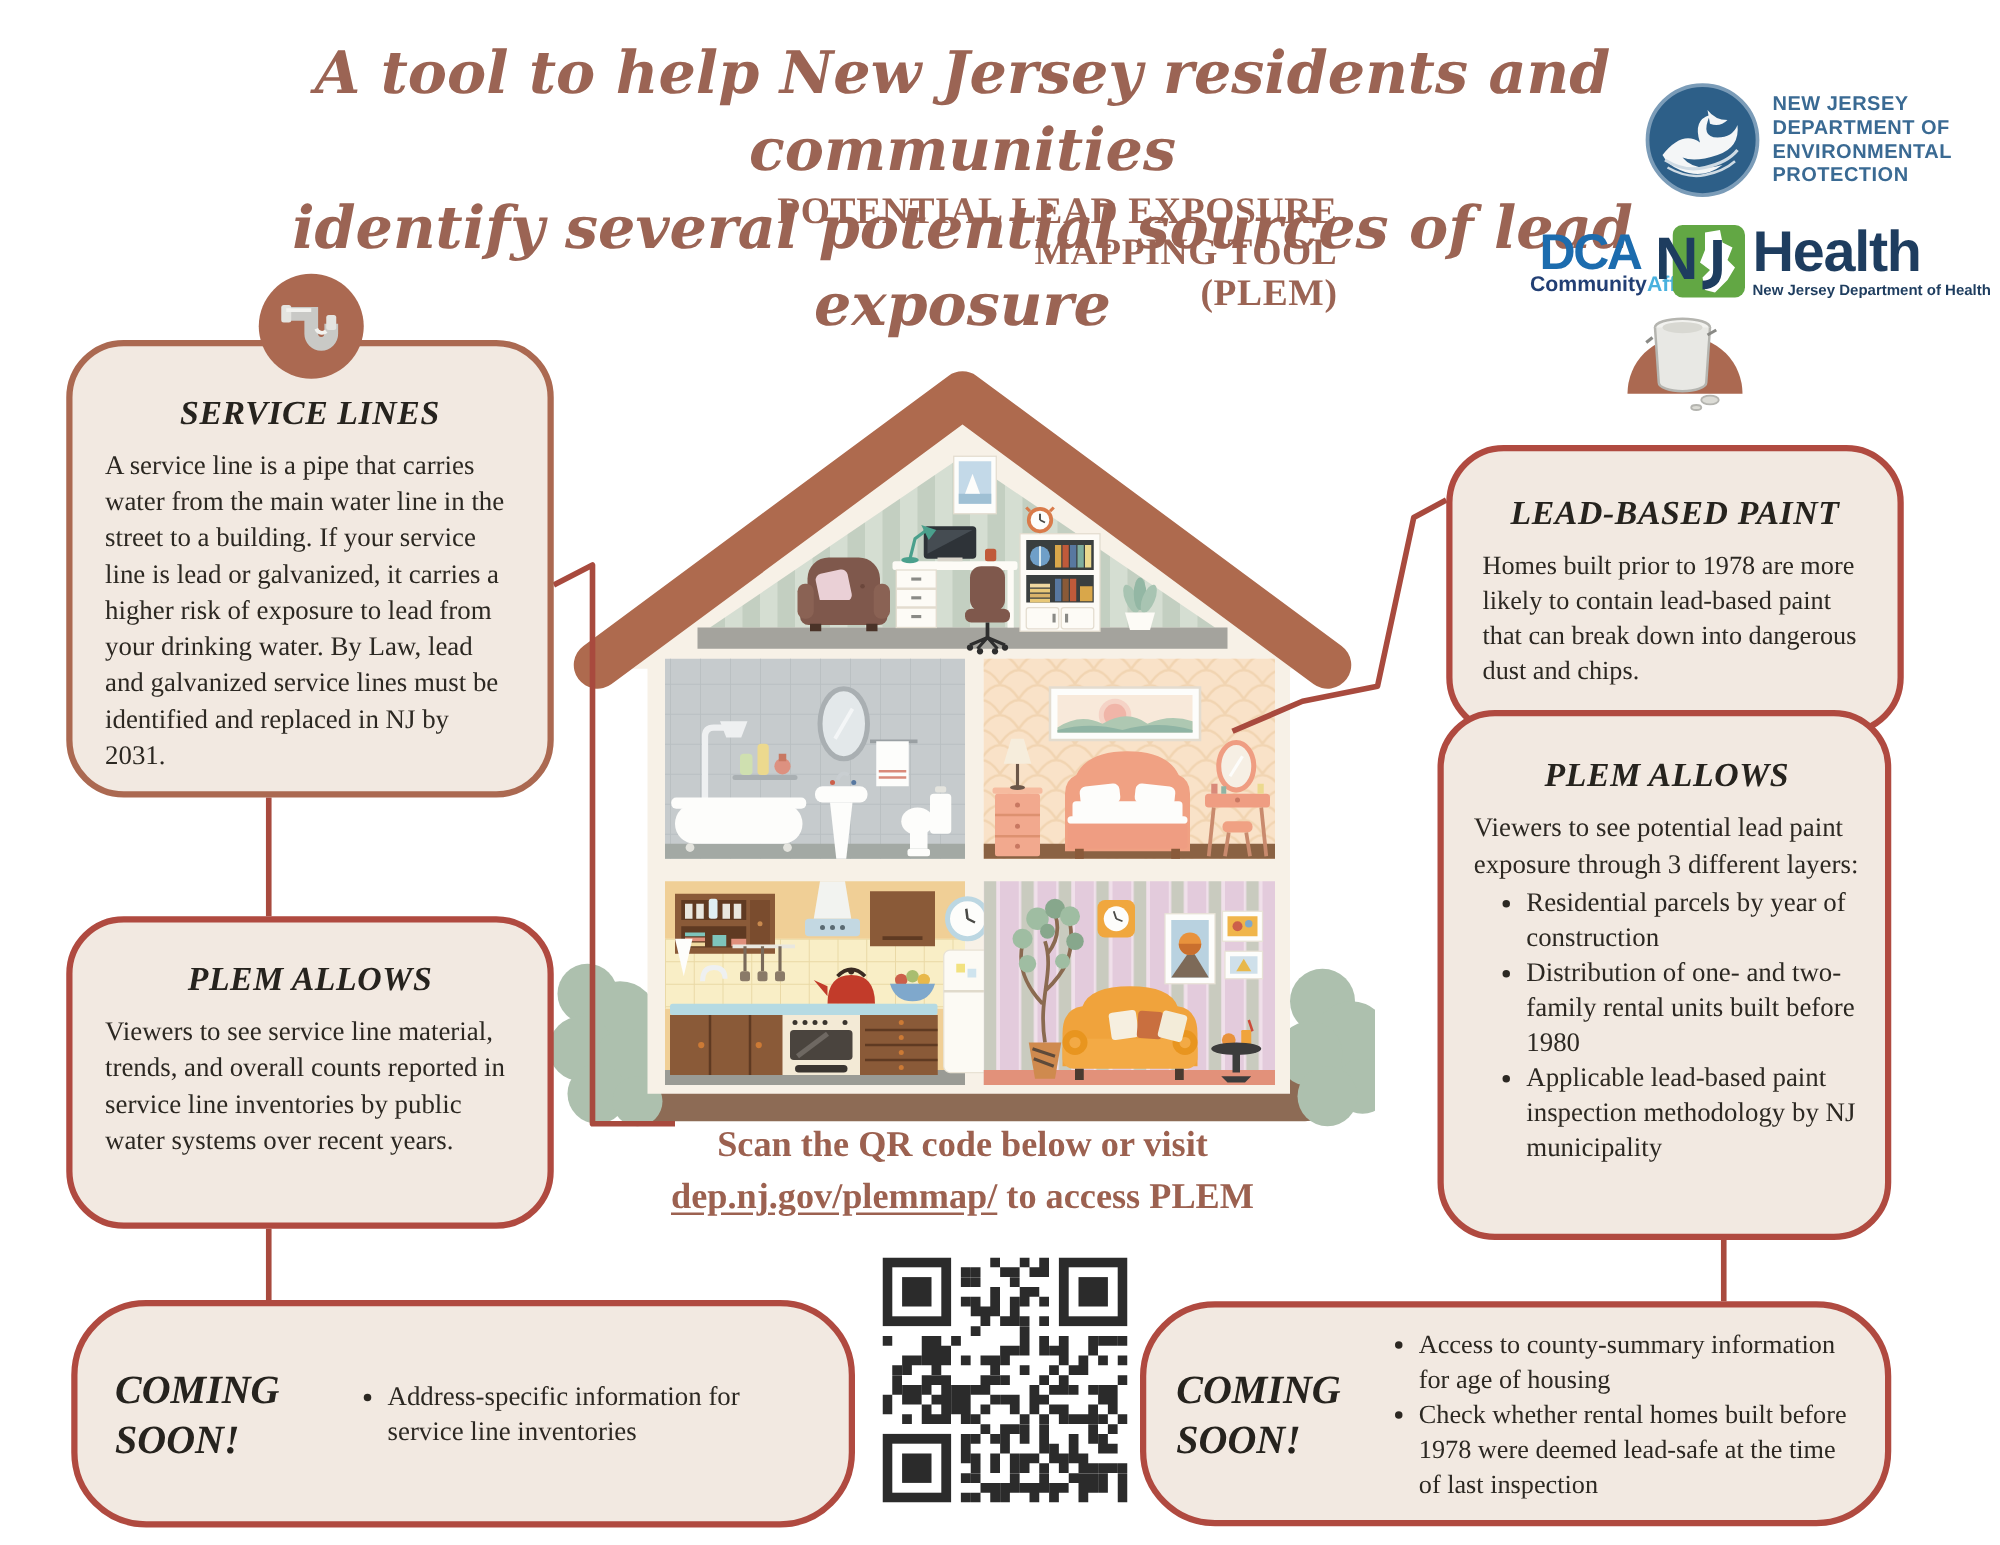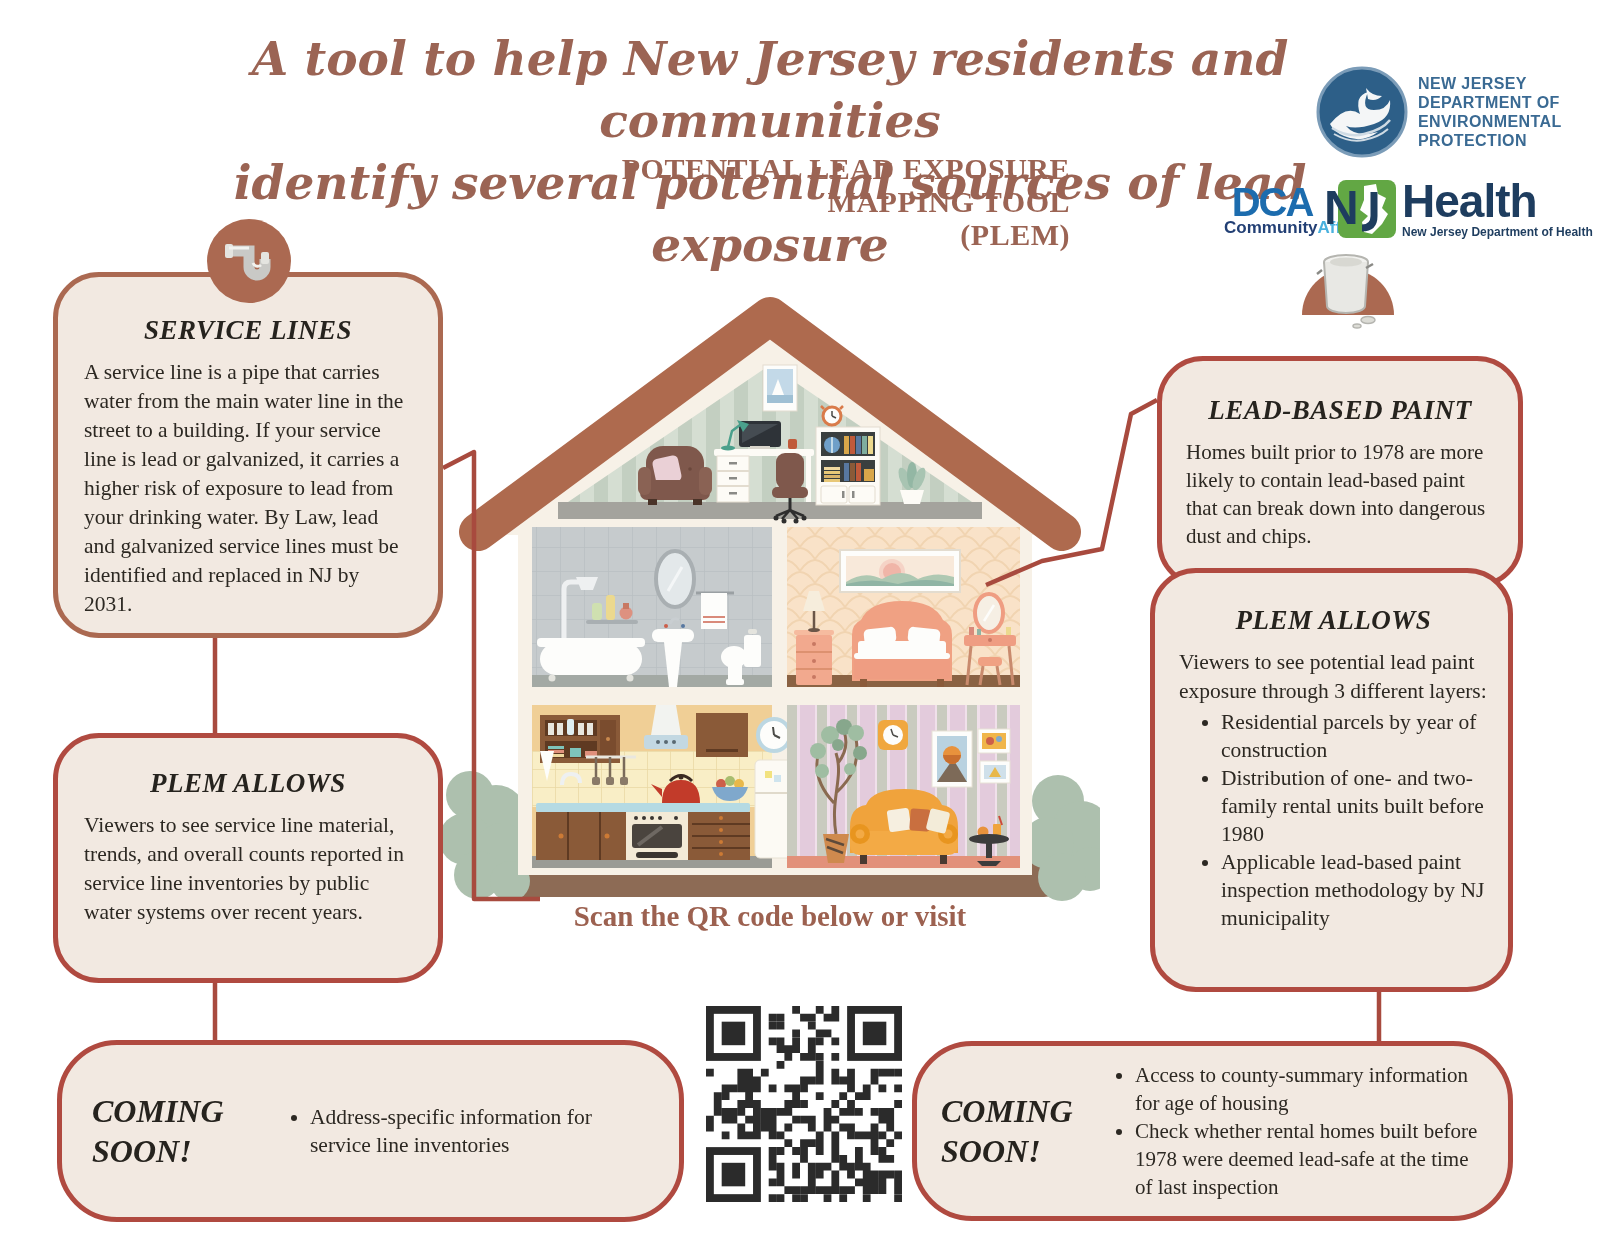--- a/index.html
+++ b/index.html
@@ -550,20 +550,21 @@
   <div class="box coming" style="left:912px;top:1041px;width:601px;height:180px;padding:0 18px 0 24px;gap:16px;">
     <div class="cs-title" style="width:152px;">COMING SOON!</div>
     <ul style="width:420px;">
       <li style="font-size:21px;">Access to county-summary information for age of housing</li>
       <li style="font-size:21px;">Check whether rental homes built before 1978 were deemed lead-safe at the time of last inspection</li>
     </ul>
   </div>
 
   <div class="abs cta">
     <div>Scan the QR code below or visit</div>
+    <div><a href="#">dep.nj.gov/plemmap/</a><span> to access PLEM</span></div>
   </div>
 
   <svg id="qr-svg" class="abs" style="left:706px;top:1006px;" width="196" height="196" viewBox="0 0 196 196">
     <rect width="196" height="196" fill="#ffffff"></rect>
   <path d="M86.2 0.0h7.8v7.8h-7.8zM109.8 0.0h7.8v7.8h-7.8zM125.4 0.0h7.8v7.8h-7.8zM62.7 7.8h7.8v7.8h-7.8zM70.6 7.8h7.8v7.8h-7.8zM94.1 7.8h7.8v7.8h-7.8zM101.9 7.8h7.8v7.8h-7.8zM117.6 7.8h7.8v7.8h-7.8zM125.4 7.8h7.8v7.8h-7.8zM62.7 15.7h7.8v7.8h-7.8zM70.6 15.7h7.8v7.8h-7.8zM101.9 15.7h7.8v7.8h-7.8zM86.2 23.5h7.8v7.8h-7.8zM109.8 23.5h7.8v7.8h-7.8zM117.6 23.5h7.8v7.8h-7.8zM62.7 31.4h7.8v7.8h-7.8zM70.6 31.4h7.8v7.8h-7.8zM86.2 31.4h7.8v7.8h-7.8zM101.9 31.4h7.8v7.8h-7.8zM109.8 31.4h7.8v7.8h-7.8zM125.4 31.4h7.8v7.8h-7.8zM70.6 39.2h7.8v7.8h-7.8zM78.4 39.2h7.8v7.8h-7.8zM86.2 39.2h7.8v7.8h-7.8zM101.9 39.2h7.8v7.8h-7.8zM78.4 47.0h7.8v7.8h-7.8zM94.1 47.0h7.8v7.8h-7.8zM101.9 47.0h7.8v7.8h-7.8zM109.8 47.0h7.8v7.8h-7.8zM125.4 47.0h7.8v7.8h-7.8zM70.6 54.9h7.8v7.8h-7.8zM109.8 54.9h7.8v7.8h-7.8zM0.0 62.7h7.8v7.8h-7.8zM31.4 62.7h7.8v7.8h-7.8zM39.2 62.7h7.8v7.8h-7.8zM54.9 62.7h7.8v7.8h-7.8zM109.8 62.7h7.8v7.8h-7.8zM125.4 62.7h7.8v7.8h-7.8zM141.1 62.7h7.8v7.8h-7.8zM164.6 62.7h7.8v7.8h-7.8zM172.5 62.7h7.8v7.8h-7.8zM180.3 62.7h7.8v7.8h-7.8zM188.2 62.7h7.8v7.8h-7.8zM31.4 70.6h7.8v7.8h-7.8zM39.2 70.6h7.8v7.8h-7.8zM47.0 70.6h7.8v7.8h-7.8zM94.1 70.6h7.8v7.8h-7.8zM101.9 70.6h7.8v7.8h-7.8zM109.8 70.6h7.8v7.8h-7.8zM125.4 70.6h7.8v7.8h-7.8zM133.3 70.6h7.8v7.8h-7.8zM141.1 70.6h7.8v7.8h-7.8zM164.6 70.6h7.8v7.8h-7.8zM15.7 78.4h7.8v7.8h-7.8zM23.5 78.4h7.8v7.8h-7.8zM31.4 78.4h7.8v7.8h-7.8zM39.2 78.4h7.8v7.8h-7.8zM47.0 78.4h7.8v7.8h-7.8zM62.7 78.4h7.8v7.8h-7.8zM78.4 78.4h7.8v7.8h-7.8zM86.2 78.4h7.8v7.8h-7.8zM94.1 78.4h7.8v7.8h-7.8zM141.1 78.4h7.8v7.8h-7.8zM156.8 78.4h7.8v7.8h-7.8zM172.5 78.4h7.8v7.8h-7.8zM188.2 78.4h7.8v7.8h-7.8zM7.8 86.2h7.8v7.8h-7.8zM15.7 86.2h7.8v7.8h-7.8zM39.2 86.2h7.8v7.8h-7.8zM86.2 86.2h7.8v7.8h-7.8zM109.8 86.2h7.8v7.8h-7.8zM133.3 86.2h7.8v7.8h-7.8zM149.0 86.2h7.8v7.8h-7.8zM156.8 86.2h7.8v7.8h-7.8zM7.8 94.1h7.8v7.8h-7.8zM31.4 94.1h7.8v7.8h-7.8zM39.2 94.1h7.8v7.8h-7.8zM47.0 94.1h7.8v7.8h-7.8zM78.4 94.1h7.8v7.8h-7.8zM86.2 94.1h7.8v7.8h-7.8zM94.1 94.1h7.8v7.8h-7.8zM125.4 94.1h7.8v7.8h-7.8zM141.1 94.1h7.8v7.8h-7.8zM188.2 94.1h7.8v7.8h-7.8zM7.8 101.9h7.8v7.8h-7.8zM15.7 101.9h7.8v7.8h-7.8zM23.5 101.9h7.8v7.8h-7.8zM31.4 101.9h7.8v7.8h-7.8zM47.0 101.9h7.8v7.8h-7.8zM54.9 101.9h7.8v7.8h-7.8zM62.7 101.9h7.8v7.8h-7.8zM70.6 101.9h7.8v7.8h-7.8zM78.4 101.9h7.8v7.8h-7.8zM117.6 101.9h7.8v7.8h-7.8zM133.3 101.9h7.8v7.8h-7.8zM141.1 101.9h7.8v7.8h-7.8zM149.0 101.9h7.8v7.8h-7.8zM164.6 101.9h7.8v7.8h-7.8zM172.5 101.9h7.8v7.8h-7.8zM180.3 101.9h7.8v7.8h-7.8zM0.0 109.8h7.8v7.8h-7.8zM15.7 109.8h7.8v7.8h-7.8zM23.5 109.8h7.8v7.8h-7.8zM39.2 109.8h7.8v7.8h-7.8zM47.0 109.8h7.8v7.8h-7.8zM54.9 109.8h7.8v7.8h-7.8zM62.7 109.8h7.8v7.8h-7.8zM86.2 109.8h7.8v7.8h-7.8zM94.1 109.8h7.8v7.8h-7.8zM101.9 109.8h7.8v7.8h-7.8zM117.6 109.8h7.8v7.8h-7.8zM125.4 109.8h7.8v7.8h-7.8zM172.5 109.8h7.8v7.8h-7.8zM180.3 109.8h7.8v7.8h-7.8zM0.0 117.6h7.8v7.8h-7.8zM31.4 117.6h7.8v7.8h-7.8zM47.0 117.6h7.8v7.8h-7.8zM54.9 117.6h7.8v7.8h-7.8zM62.7 117.6h7.8v7.8h-7.8zM78.4 117.6h7.8v7.8h-7.8zM101.9 117.6h7.8v7.8h-7.8zM117.6 117.6h7.8v7.8h-7.8zM133.3 117.6h7.8v7.8h-7.8zM141.1 117.6h7.8v7.8h-7.8zM164.6 117.6h7.8v7.8h-7.8zM180.3 117.6h7.8v7.8h-7.8zM15.7 125.4h7.8v7.8h-7.8zM31.4 125.4h7.8v7.8h-7.8zM39.2 125.4h7.8v7.8h-7.8zM47.0 125.4h7.8v7.8h-7.8zM62.7 125.4h7.8v7.8h-7.8zM70.6 125.4h7.8v7.8h-7.8zM109.8 125.4h7.8v7.8h-7.8zM125.4 125.4h7.8v7.8h-7.8zM141.1 125.4h7.8v7.8h-7.8zM149.0 125.4h7.8v7.8h-7.8zM156.8 125.4h7.8v7.8h-7.8zM164.6 125.4h7.8v7.8h-7.8zM172.5 125.4h7.8v7.8h-7.8zM188.2 125.4h7.8v7.8h-7.8zM78.4 133.3h7.8v7.8h-7.8zM94.1 133.3h7.8v7.8h-7.8zM101.9 133.3h7.8v7.8h-7.8zM109.8 133.3h7.8v7.8h-7.8zM125.4 133.3h7.8v7.8h-7.8zM164.6 133.3h7.8v7.8h-7.8zM180.3 133.3h7.8v7.8h-7.8zM62.7 141.1h7.8v7.8h-7.8zM70.6 141.1h7.8v7.8h-7.8zM86.2 141.1h7.8v7.8h-7.8zM94.1 141.1h7.8v7.8h-7.8zM109.8 141.1h7.8v7.8h-7.8zM125.4 141.1h7.8v7.8h-7.8zM149.0 141.1h7.8v7.8h-7.8zM164.6 141.1h7.8v7.8h-7.8zM172.5 141.1h7.8v7.8h-7.8zM62.7 149.0h7.8v7.8h-7.8zM94.1 149.0h7.8v7.8h-7.8zM125.4 149.0h7.8v7.8h-7.8zM133.3 149.0h7.8v7.8h-7.8zM149.0 149.0h7.8v7.8h-7.8zM172.5 149.0h7.8v7.8h-7.8zM180.3 149.0h7.8v7.8h-7.8zM62.7 156.8h7.8v7.8h-7.8zM70.6 156.8h7.8v7.8h-7.8zM86.2 156.8h7.8v7.8h-7.8zM101.9 156.8h7.8v7.8h-7.8zM109.8 156.8h7.8v7.8h-7.8zM117.6 156.8h7.8v7.8h-7.8zM133.3 156.8h7.8v7.8h-7.8zM141.1 156.8h7.8v7.8h-7.8zM149.0 156.8h7.8v7.8h-7.8zM156.8 156.8h7.8v7.8h-7.8zM70.6 164.6h7.8v7.8h-7.8zM86.2 164.6h7.8v7.8h-7.8zM101.9 164.6h7.8v7.8h-7.8zM109.8 164.6h7.8v7.8h-7.8zM125.4 164.6h7.8v7.8h-7.8zM141.1 164.6h7.8v7.8h-7.8zM156.8 164.6h7.8v7.8h-7.8zM164.6 164.6h7.8v7.8h-7.8zM172.5 164.6h7.8v7.8h-7.8zM180.3 164.6h7.8v7.8h-7.8zM188.2 164.6h7.8v7.8h-7.8zM62.7 172.5h7.8v7.8h-7.8zM70.6 172.5h7.8v7.8h-7.8zM101.9 172.5h7.8v7.8h-7.8zM125.4 172.5h7.8v7.8h-7.8zM149.0 172.5h7.8v7.8h-7.8zM156.8 172.5h7.8v7.8h-7.8zM164.6 172.5h7.8v7.8h-7.8zM172.5 172.5h7.8v7.8h-7.8zM188.2 172.5h7.8v7.8h-7.8zM78.4 180.3h7.8v7.8h-7.8zM86.2 180.3h7.8v7.8h-7.8zM94.1 180.3h7.8v7.8h-7.8zM101.9 180.3h7.8v7.8h-7.8zM109.8 180.3h7.8v7.8h-7.8zM117.6 180.3h7.8v7.8h-7.8zM125.4 180.3h7.8v7.8h-7.8zM133.3 180.3h7.8v7.8h-7.8zM141.1 180.3h7.8v7.8h-7.8zM156.8 180.3h7.8v7.8h-7.8zM164.6 180.3h7.8v7.8h-7.8zM172.5 180.3h7.8v7.8h-7.8zM188.2 180.3h7.8v7.8h-7.8zM62.7 188.2h7.8v7.8h-7.8zM70.6 188.2h7.8v7.8h-7.8zM86.2 188.2h7.8v7.8h-7.8zM94.1 188.2h7.8v7.8h-7.8zM117.6 188.2h7.8v7.8h-7.8zM133.3 188.2h7.8v7.8h-7.8zM156.8 188.2h7.8v7.8h-7.8zM188.2 188.2h7.8v7.8h-7.8z" fill="#2b2b2b"></path>
       <rect x="0" y="0" width="54.879999999999995" height="54.879999999999995" fill="#2b2b2b"></rect>
       <rect x="7.84" y="7.84" width="39.2" height="39.2" fill="#ffffff"></rect>
       <rect x="15.68" y="15.68" width="23.52" height="23.52" fill="#2b2b2b"></rect>
       <rect x="141.12" y="0" width="54.879999999999995" height="54.879999999999995" fill="#2b2b2b"></rect>
       <rect x="148.96" y="7.84" width="39.2" height="39.2" fill="#ffffff"></rect>

